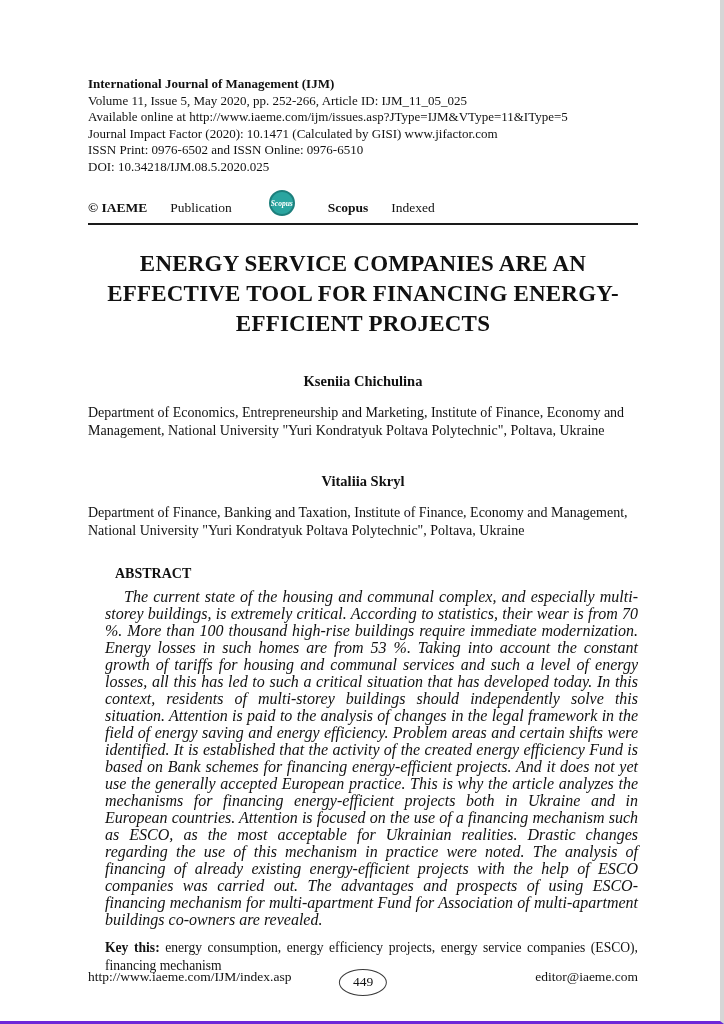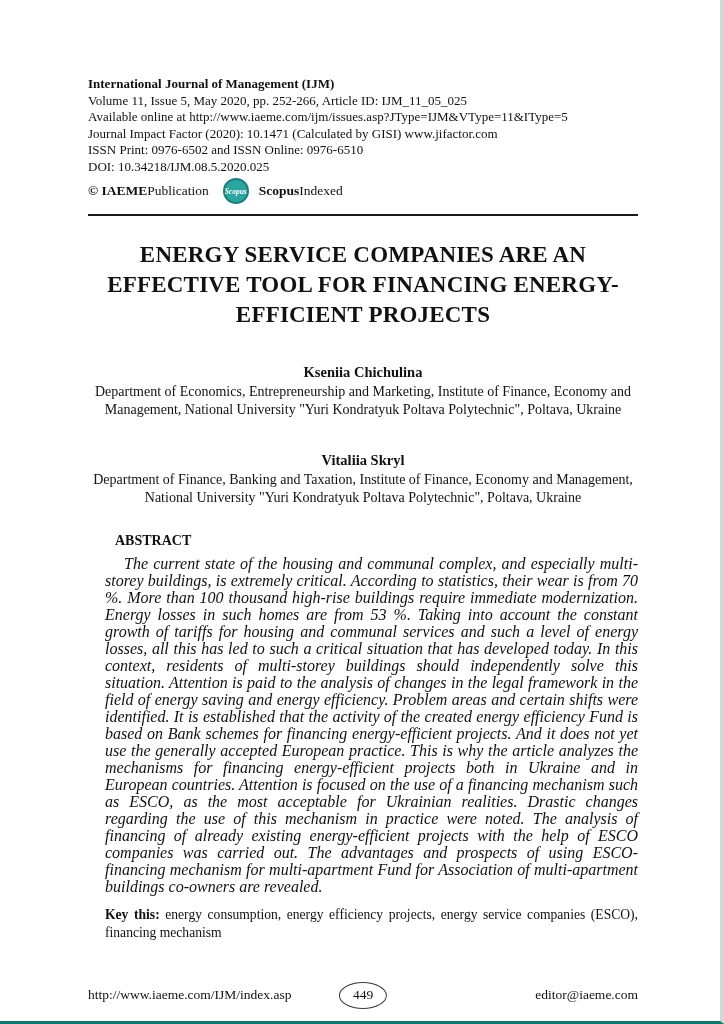--- a/index.html
+++ b/index.html
@@ -9,39 +9,41 @@
   }
   .page {
     position: relative;
     width: 724px;
     height: 1024px;
     background: #ffffff;
     color: #111;
     font-family: "Liberation Serif", "DejaVu Serif", serif;
     overflow: hidden;
     border-right: 4px solid #d6d6d6;
-    border-bottom: 3px solid #0f766e;
+    border-bottom: 3px solid #6d28d9;
     box-sizing: border-box;
   }
   .content {
     margin-left: 88px;
     width: 550px;
     padding-top: 76px;
   }
   .hdr-line {
     font-size: 13px;
     line-height: 16.5px;
     white-space: nowrap;
   }
   .bold { font-weight: bold; }
   .pub-row {
+    margin-top: 9px;
     height: 32px;
     display: flex;
-    align-items: center;
+    align-items: flex-end;
     font-size: 13.5px;
+    gap: 23px;
   }
   .scopus-badge {
     display: inline-flex;
     align-items: center;
     justify-content: center;
     width: 26px;
     height: 26px;
     border-radius: 50%;
     background: #2aa5a0;
     border: 2px solid #1d7f7c;
@@ -66,22 +68,22 @@
     letter-spacing: 0.2px;
   }
   .author-name {
     margin-top: 33px;
     text-align: center;
     font-weight: bold;
     font-size: 14.5px;
     line-height: 18px;
   }
   .affiliation {
-    margin-top: 2px;
-    text-align: center;
+    margin-top: 14px;
+    text-align: left;
     font-size: 14px;
     line-height: 17.5px;
   }
   .abstract-heading {
     margin: 27px 0 0 27px;
     font-weight: bold;
     font-size: 14px;
   }
   .abstract-text {
     margin: 6px 0 0 17px;
@@ -96,23 +98,22 @@
     margin: 11px 0 0 17px;
     width: 533px;
     font-size: 13.6px;
     line-height: 17.5px;
     text-align: justify;
   }
   .footer {
     position: absolute;
     left: 88px;
     width: 550px;
-    bottom: 18px;
+    bottom: 36px;
     display: flex;
-    align-items: center;
     justify-content: space-between;
     font-size: 13.5px;
   }
   .footer-center {
     position: absolute;
     left: 50%;
     transform: translateX(-50%);
   }
   .page-number-badge {
     display: inline-block;

